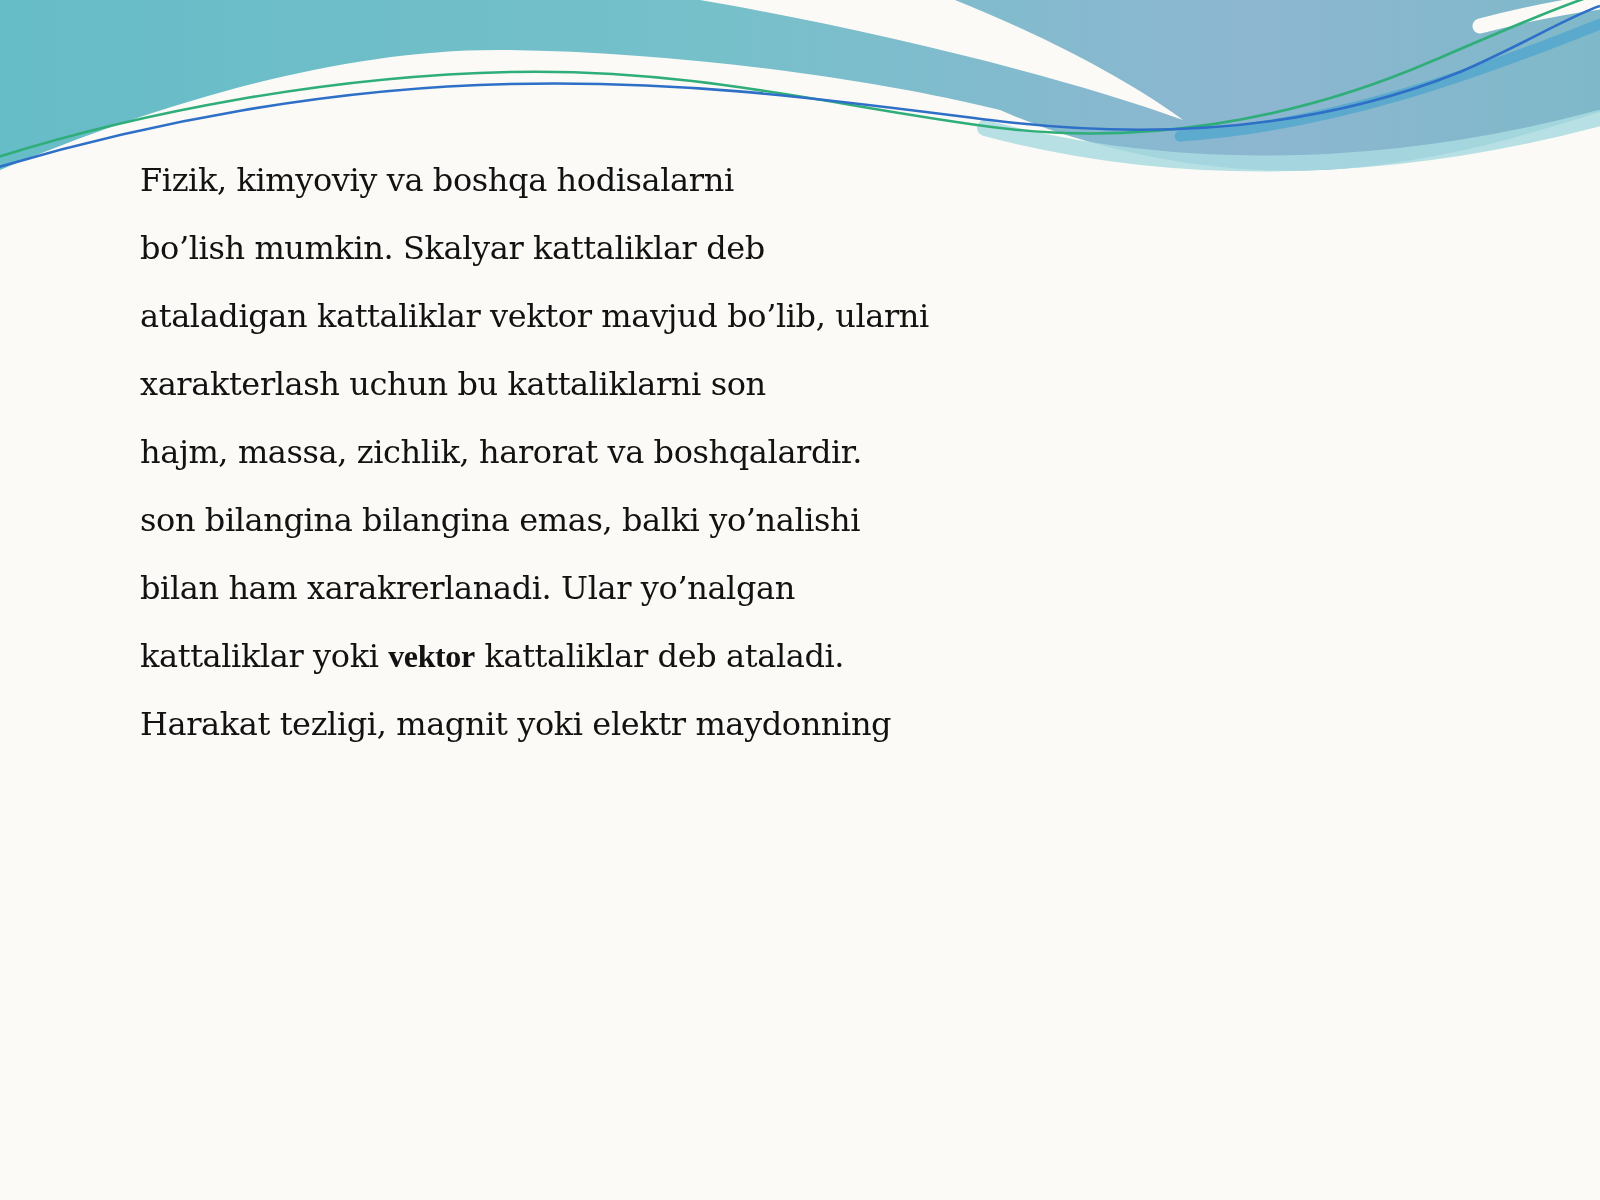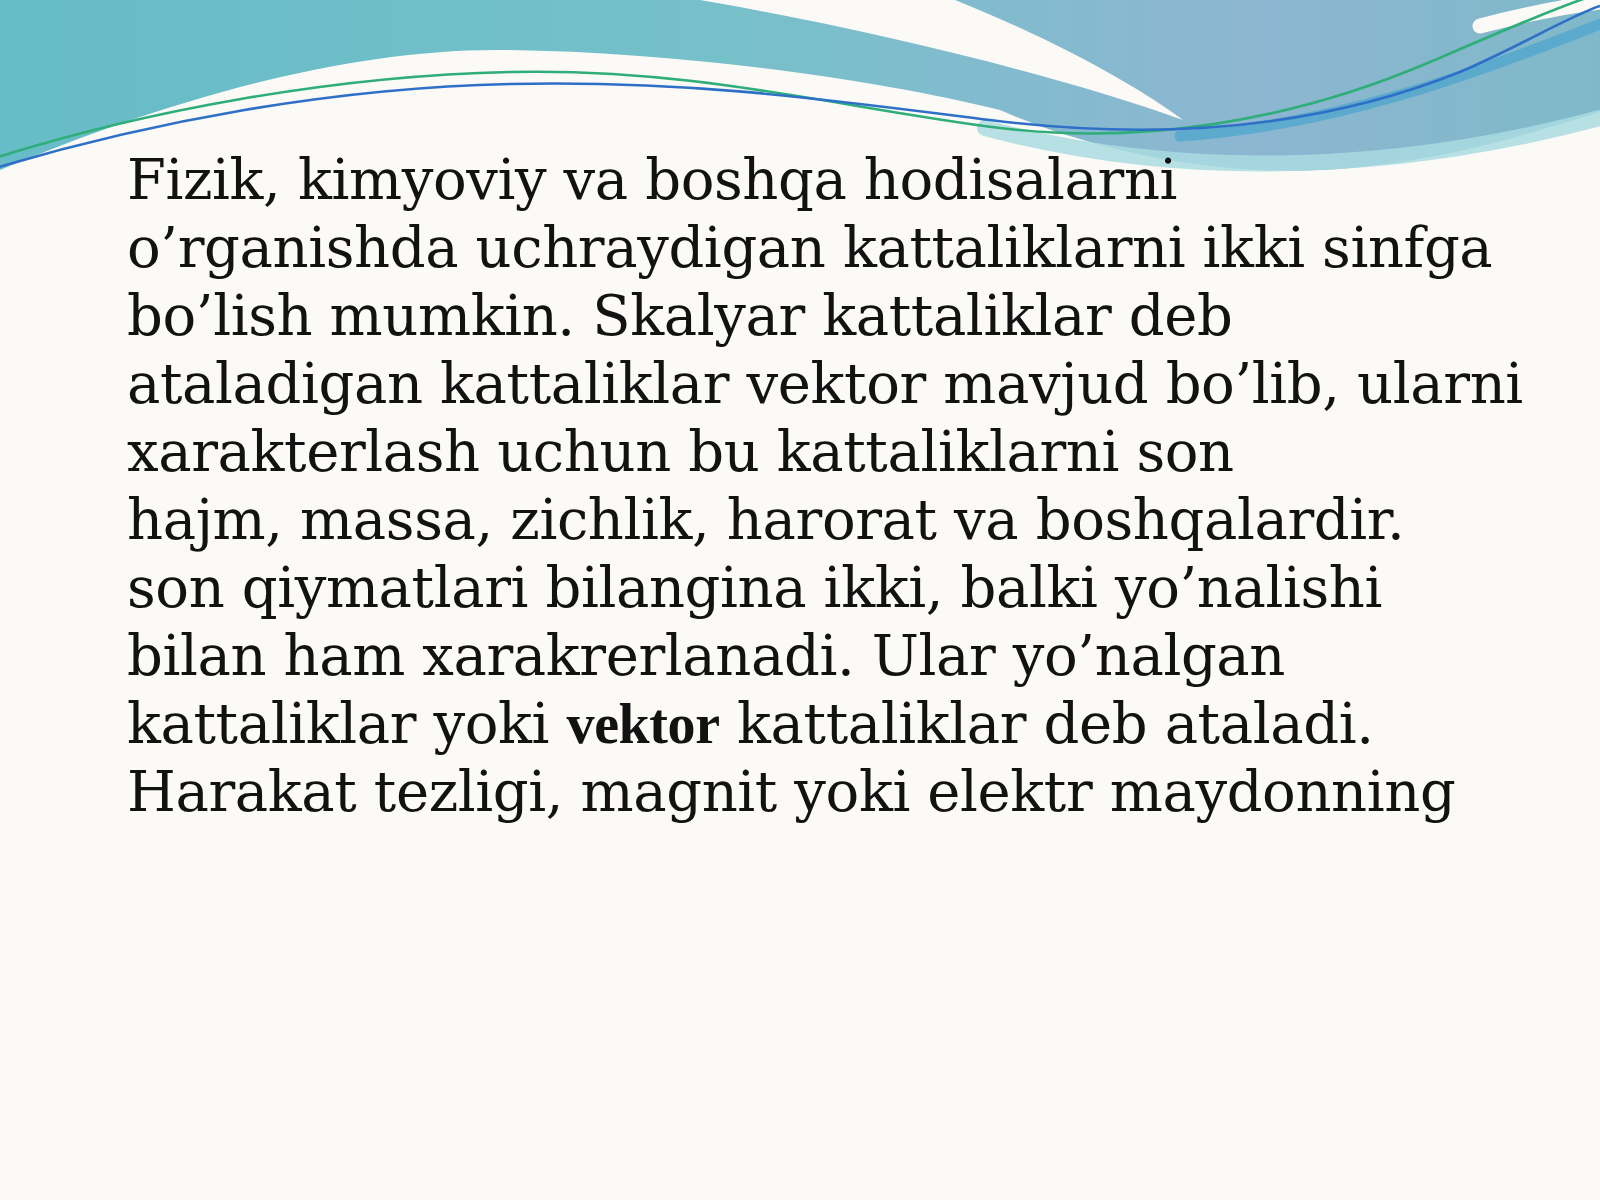--- a/index.html
+++ b/index.html
@@ -24,24 +24,25 @@
     display: block;
   }
   .textblock {
     position: absolute;
     left: 127px;
     top: 146px;
     width: 1400px;
     color: #121212;
   }
   .line {
-    font-size: 56px;
+    font-size: 32px;
     line-height: 68px;
     white-space: pre;
     letter-spacing: -0.4px;
+    margin-left: 13px;
   }
   .b {
     font-weight: 700;
     font-family: Liberation Serif, serif;
   }
 </style>
 </head>
 <body>
 
 <div class="slide">
@@ -78,24 +79,23 @@
              C1500,32 1560,6 1598,-6" stroke="#2fae79"></path>
 
     <path fill="none" stroke-width="2.6" d="M-5,168 C150,122 330,88 510,84
              C690,80 830,100 990,120
              C1150,140 1310,132 1460,72
              C1520,46 1570,16 1600,6" stroke="#2e6fc8"></path>
   </svg>
 
   <div class="textblock">
     <div class="line">Fizik, kimyoviy va boshqa hodisalarni</div>
-    <div class="line">o’rganishda uchraydigan kattaliklarni ikki sinfga</div>
     <div class="line">bo’lish mumkin. Skalyar kattaliklar deb</div>
     <div class="line">ataladigan kattaliklar vektor mavjud bo’lib, ularni</div>
     <div class="line">xarakterlash uchun bu kattaliklarni son</div>
     <div class="line">hajm, massa, zichlik, harorat va boshqalardir.</div>
-    <div class="line">son qiymatlari bilangina ikki, balki yo’nalishi</div>
+    <div class="line">son bilangina bilangina emas, balki yo’nalishi</div>
     <div class="line">bilan ham xarakrerlanadi. Ular yo’nalgan</div>
     <div class="line"><span>kattaliklar yoki </span><span class="b">vektor</span><span> kattaliklar deb ataladi.</span></div>
     <div class="line">Harakat tezligi, magnit yoki elektr maydonning</div>
   </div>
 
 </div>
 
 </body></html>

